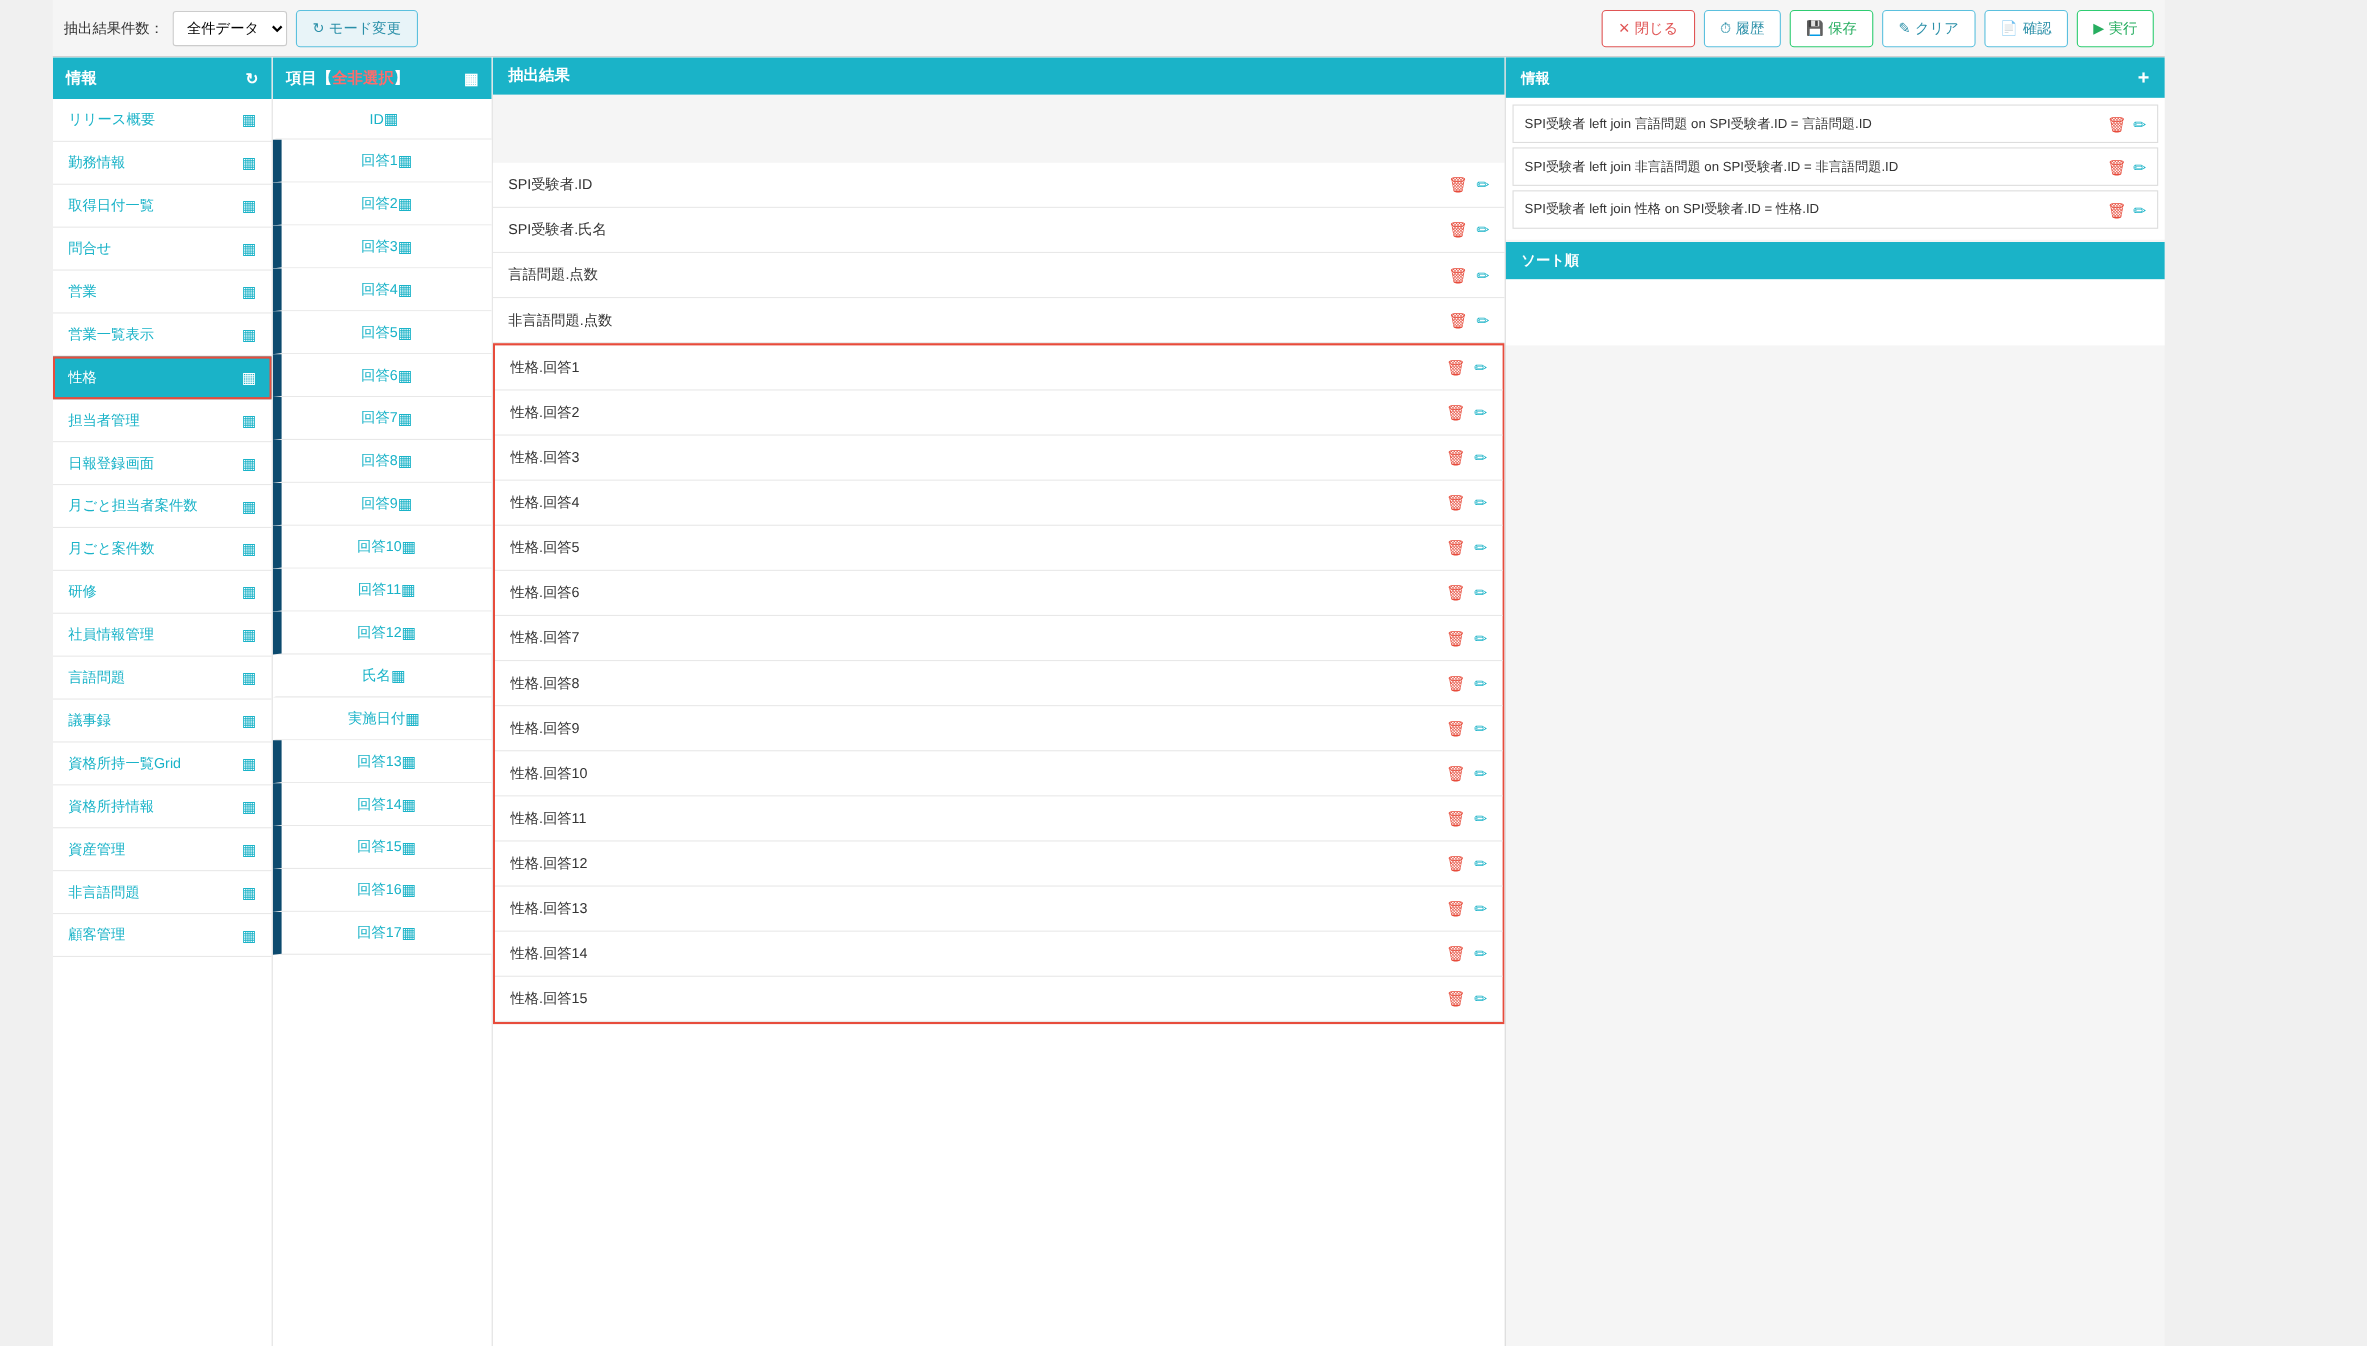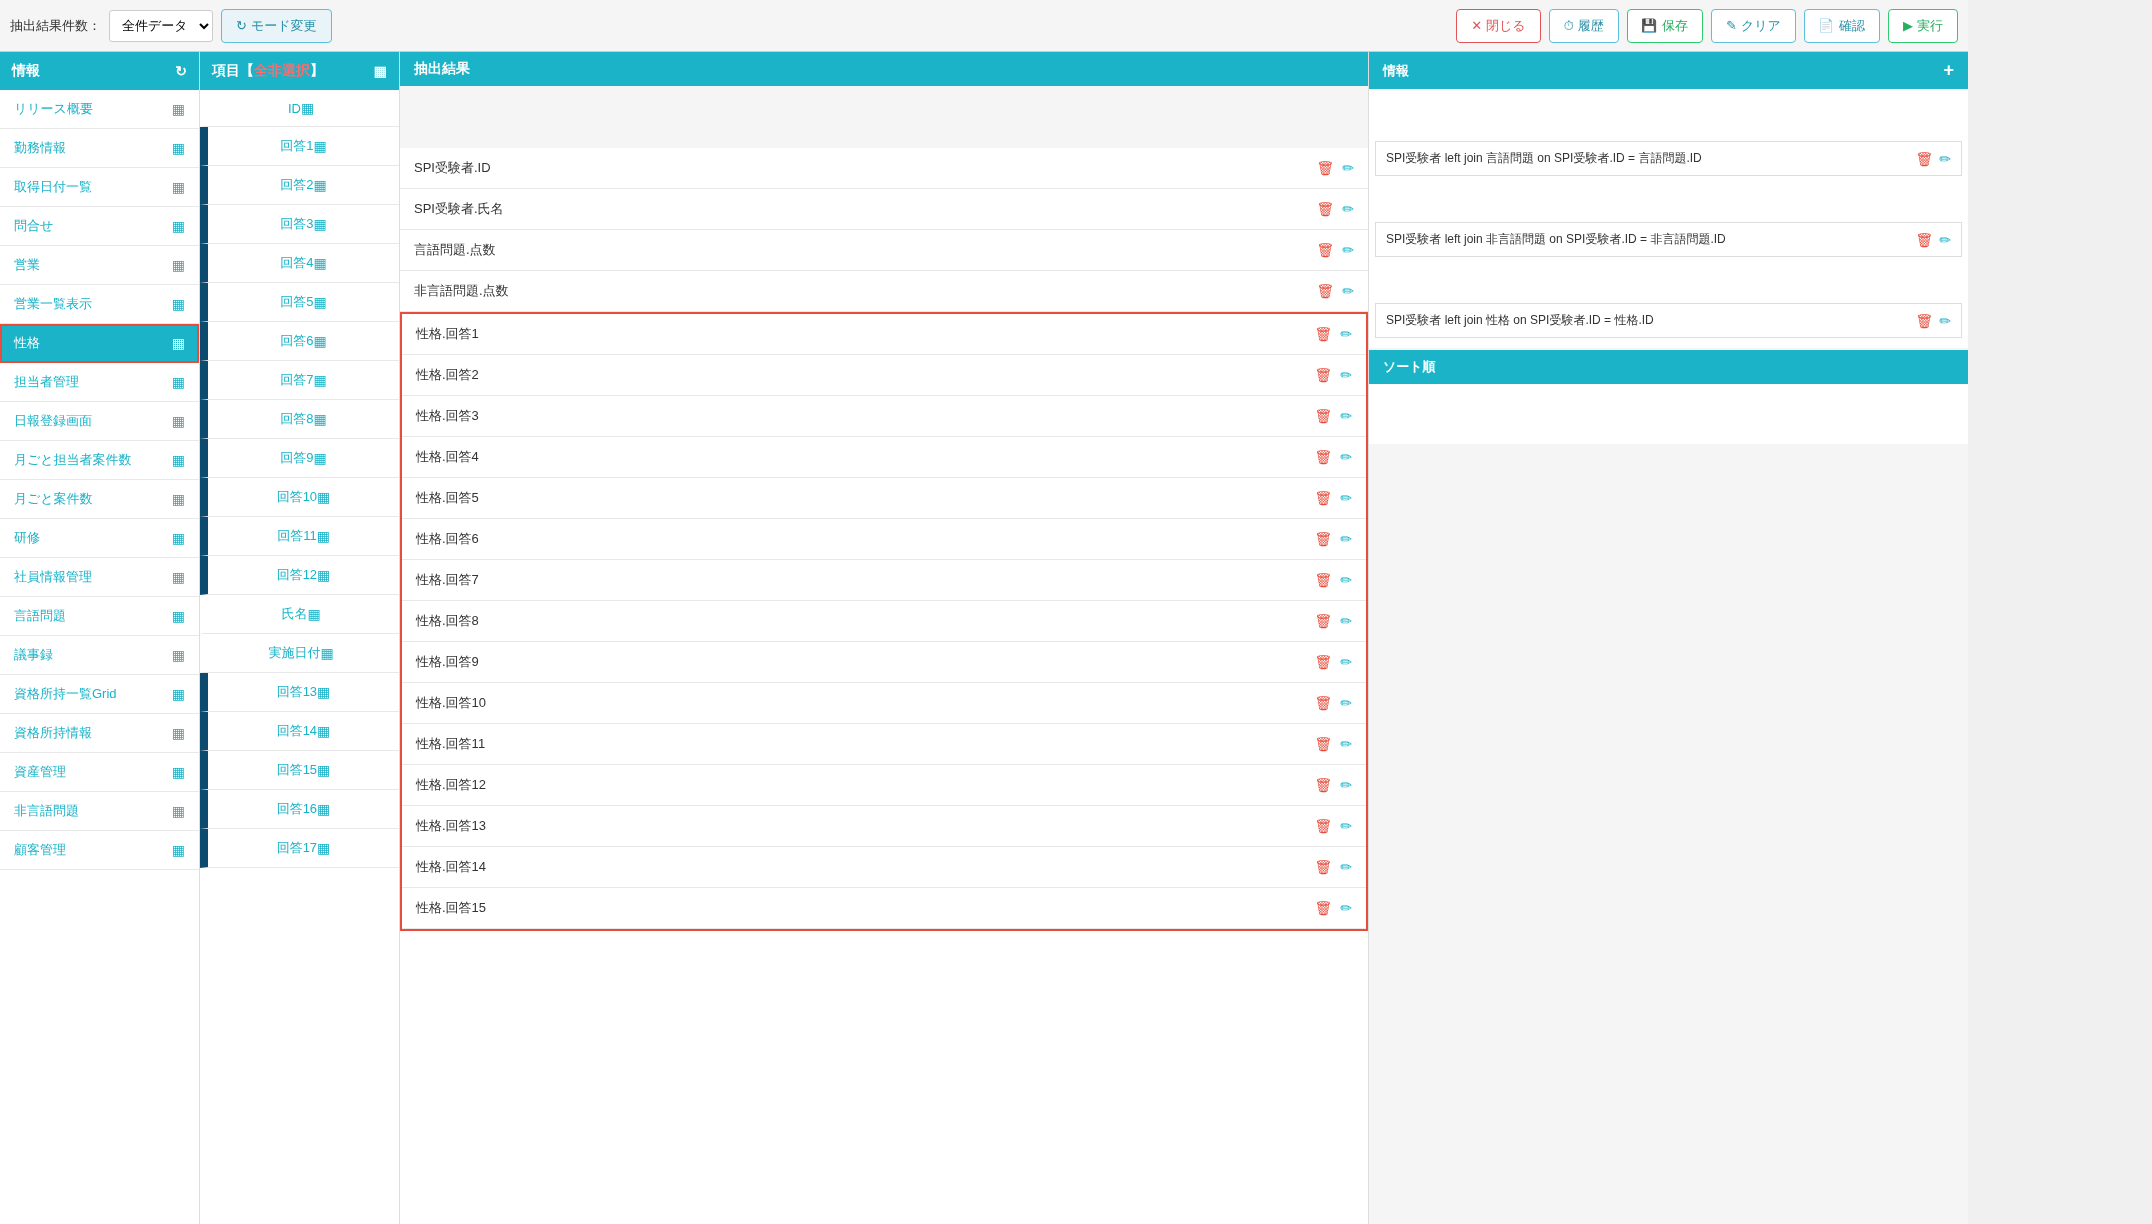--- a/index.html
+++ b/index.html
@@ -10,20 +10,21 @@
       width: 2152px;
       min-height: 1224px;
       overflow: hidden;
     }
 
     .main-container {
       display: flex;
       flex-direction: column;
       height: 1224px;
       width: 1968px;
+      padding-left: 48px;
     }
 
     
     .toolbar {
       display: flex;
       align-items: center;
       padding: 6px 10px;
       background: #f5f5f5;
       border-bottom: 1px solid #ccc;
       gap: 8px;
@@ -297,21 +298,20 @@
     .condition-item {
       display: flex;
       align-items: center;
       justify-content: space-between;
       padding: 8px 10px;
       border: 1px solid #ddd;
       margin-bottom: 4px;
       font-size: 12px;
       color: #333;
       background: white;
-      margin-top: 46px;
     }
 
     .condition-actions {
       display: flex;
       gap: 6px;
     }
 
     .conditions-section {
       background: white;
       flex: 1;

